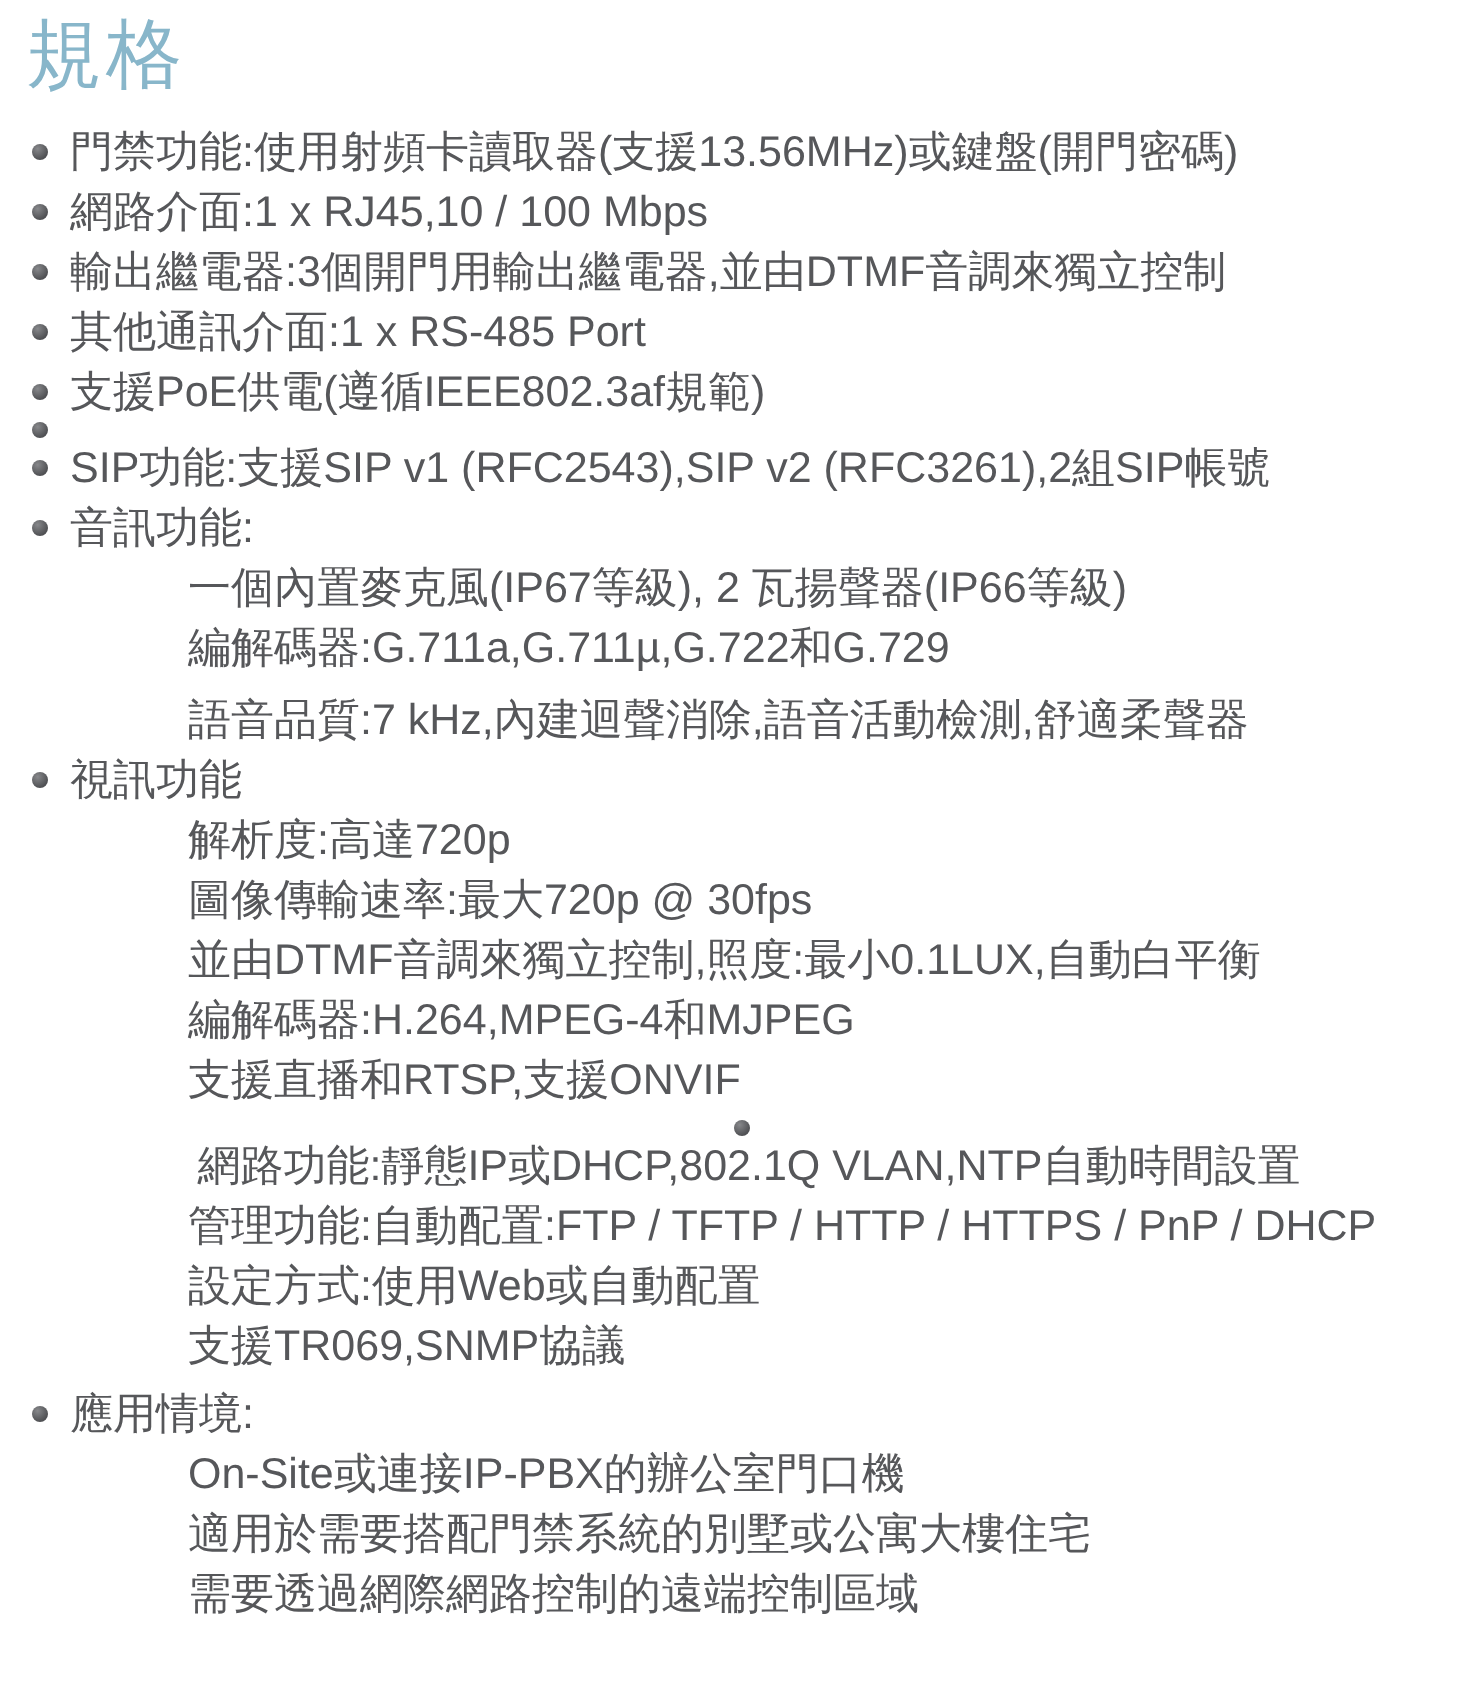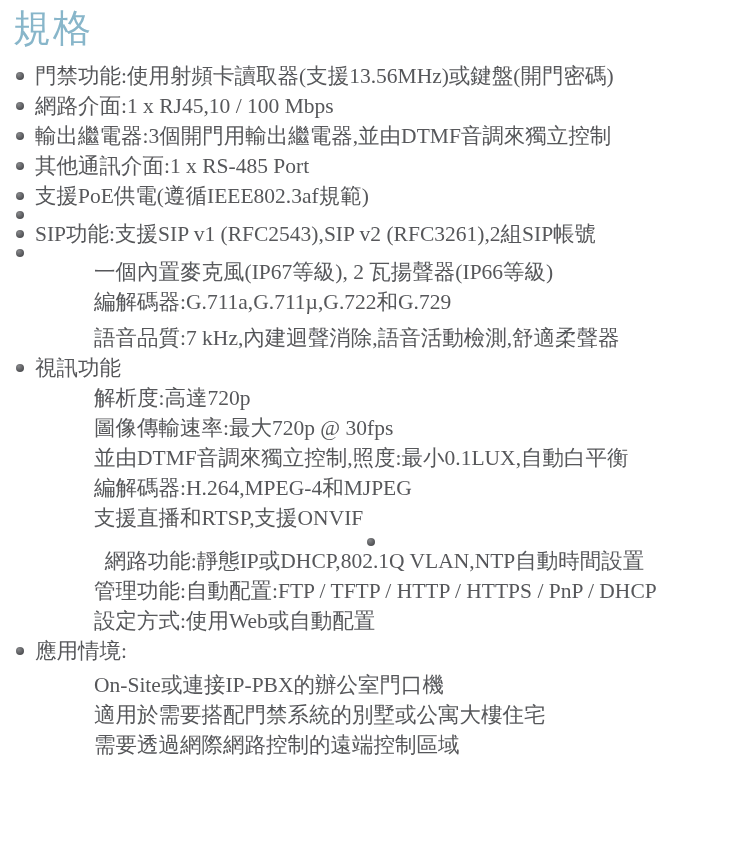--- a/index.html
+++ b/index.html
@@ -40,21 +40,20 @@
   .row {
     display: flex;
     align-items: center;
     font-size: 21.5px;
     line-height: 30px;
     color: var(--text-color);
     white-space: nowrap;
   }
   .row .txt {
     display: inline-block;
-    font-family: Liberation Serif, serif;
   }
   .bullet-row .dot {
     flex: 0 0 8px;
     width: 8px;
     height: 8px;
     margin: 0 11px 0 3px;
     border-radius: 50%;
     background: radial-gradient(circle at 35% 30%, #87888b 0%, #505154 70%);
     align-self: center;
   }
@@ -94,20 +93,21 @@
       </div>
       <div class="row bullet-row">
         <span class="dot"></span>
       </div>
       <div class="row bullet-row">
         <span class="dot"></span>
         <span class="txt">SIP功能:支援SIP v1 (RFC2543),SIP v2 (RFC3261),2組SIP帳號</span>
       </div>
       <div class="row bullet-row">
         <span class="dot"></span>
+        <span class="txt">音訊功能:</span>
       </div>
       <div class="row sub-row">
         <span class="txt">一個內置麥克風(IP67等級), 2 瓦揚聲器(IP66等級)</span>
       </div>
       <div class="row sub-row">
         <span class="txt">編解碼器:G.711a,G.711µ,G.722和G.729</span>
       </div>
       <div class="row sub-row">
         <span class="txt">語音品質:7 kHz,內建迴聲消除,語音活動檢測,舒適柔聲器</span>
       </div>
@@ -133,20 +133,23 @@
       <div class="row bullet-row">
         <span class="dot"></span>
         <span class="txt">網路功能:靜態IP或DHCP,802.1Q VLAN,NTP自動時間設置</span>
       </div>
       <div class="row sub-row">
         <span class="txt">管理功能:自動配置:FTP / TFTP / HTTP / HTTPS / PnP / DHCP</span>
       </div>
       <div class="row sub-row">
         <span class="txt">設定方式:使用Web或自動配置</span>
       </div>
+      <div class="row sub-row">
+        <span class="txt">支援TR069,SNMP協議</span>
+      </div>
       <div class="row bullet-row">
         <span class="dot"></span>
         <span class="txt">應用情境:</span>
       </div>
       <div class="row sub-row">
         <span class="txt">On-Site或連接IP-PBX的辦公室門口機</span>
       </div>
       <div class="row sub-row">
         <span class="txt">適用於需要搭配門禁系統的別墅或公寓大樓住宅</span>
       </div>

